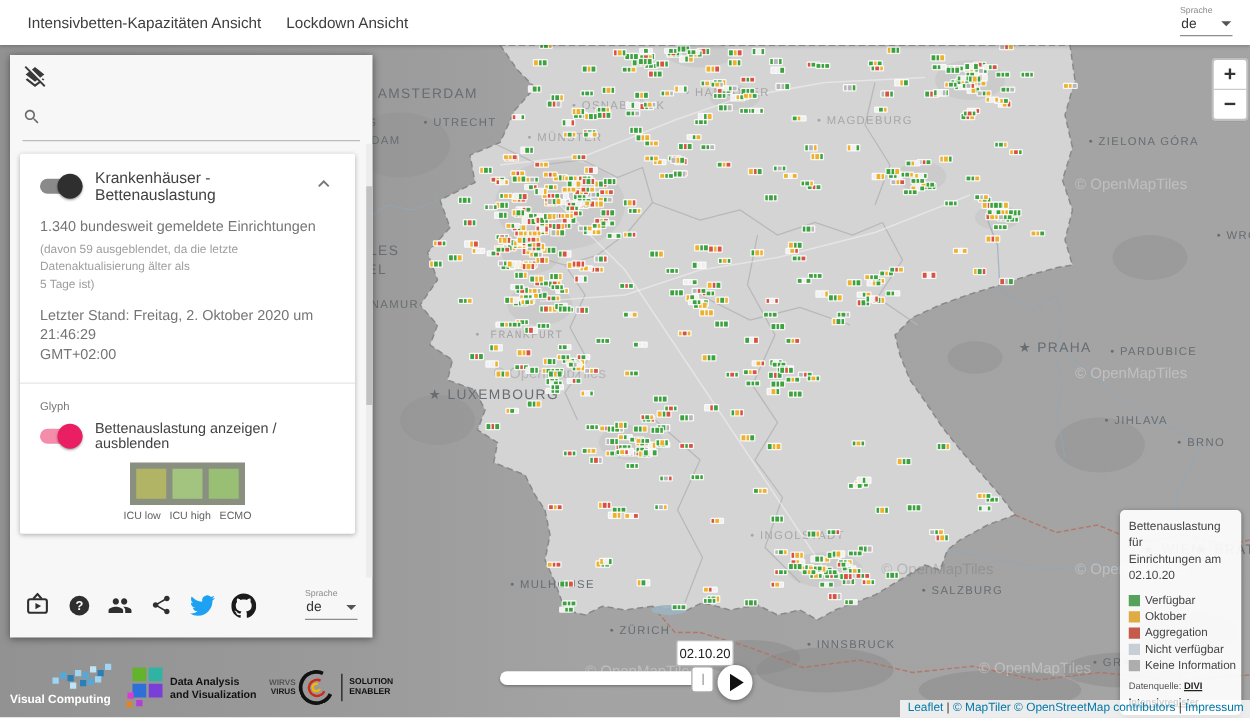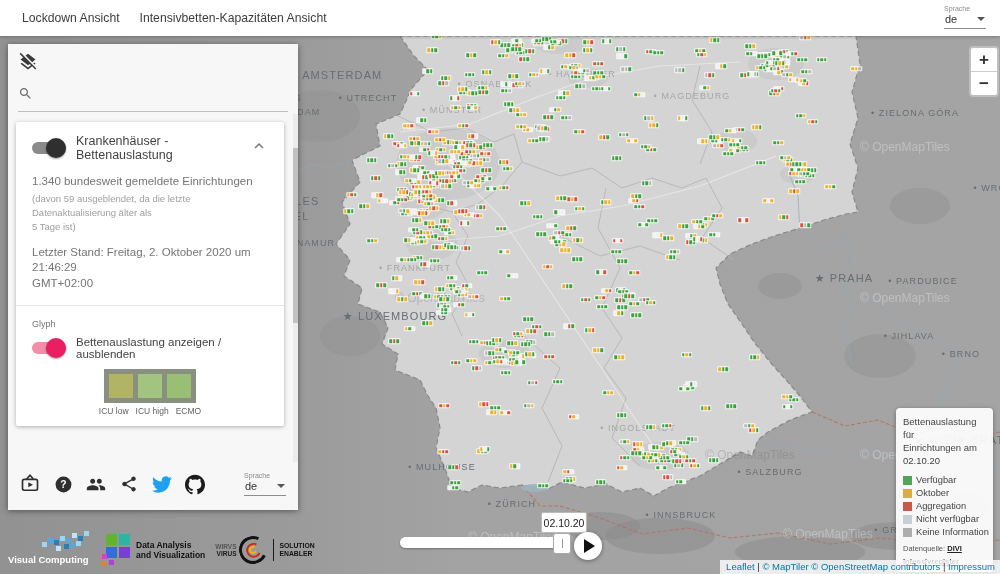--- a/index.html
+++ b/index.html
@@ -209,21 +209,21 @@
         <span class="city c-dark s-town" style="left: 1005px; top: 152px;">• WROCŁAW</span>
         <span class="city c-dark s-town" style="left: 770px; top: 436px;">• SALZBURG</span>
         <span class="city c-dark s-town" style="left: 681px; top: 479px;">• INNSBRUCK</span>
         <span class="city c-dark s-town" style="left: 893px; top: 494px;">• GRAZ</span>
         <span class="city c-dark s-town" style="left: 512px; top: 468px;">• ZÜRICH</span>
         <span class="city c-dark s-town" style="left: 442px; top: 431px;">• MULHOUSE</span>
         <span class="city c-light s-town" style="left: 495px; top: 48px;">• OSNABRÜCK</span>
         <span class="city c-light s-town" style="left: 582px; top: 38px;">• HANNOVER</span>
         <span class="city c-light s-town" style="left: 692px; top: 60px;">• MAGDEBURG</span>
         <span class="city c-light s-town" style="left: 452px; top: 74px;">• MÜNSTER</span>
-        <span class="city c-light s-town" style="left: 415px; top: 232px;">• FRANKFURT</span>
+        <span class="city c-light s-town" style="left: 415px; top: 232px; font-family: Liberation Mono, monospace;">• FRANKFURT</span>
         <span class="city c-light s-town" style="left: 638px; top: 392px;">• INGOLSTADT</span>
       </div>
     <div id="markers">
         <div class="mk" style="left: 415.1px; top: 123.7px;">
           <i style="background: rgb(238, 177, 44);"></i>
           <i style="background: rgb(217, 81, 63);"></i>
           <i style="background: rgb(217, 81, 63);"></i>
         </div>
         <div class="mk" style="left: 409px; top: 90.1px;">
           <i style="background: rgb(217, 81, 63);"></i>
@@ -3082,22 +3082,22 @@
       <span class="alink">© MapTiler</span>
       <span> </span>
       <span class="alink">© OpenStreetMap contributors</span>
       <span class="asep"> | </span>
       <span class="alink">Impressum</span>
     </div>
   </div>
 
   <div id="topbar">
     <div id="nav-tabs">
+        <div class="tab">Intensivbetten-Kapazitäten Ansicht</div>
         <div class="tab">Lockdown Ansicht</div>
-        <div class="tab">Intensivbetten-Kapazitäten Ansicht</div>
       </div>
     <div id="top-lang" class="lang">
       <span class="lg-label">Sprache</span>
       <span class="lg-row">
           <span>de</span>
           <span class="caret"></span>
         </span>
     </div>
   </div>
 

